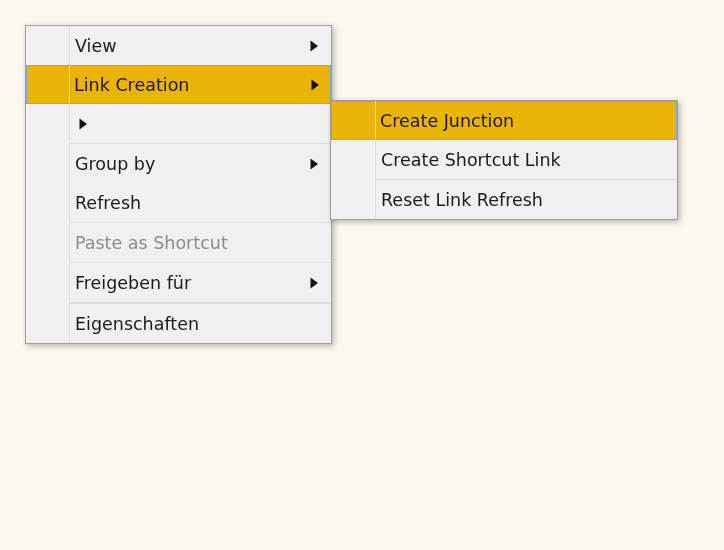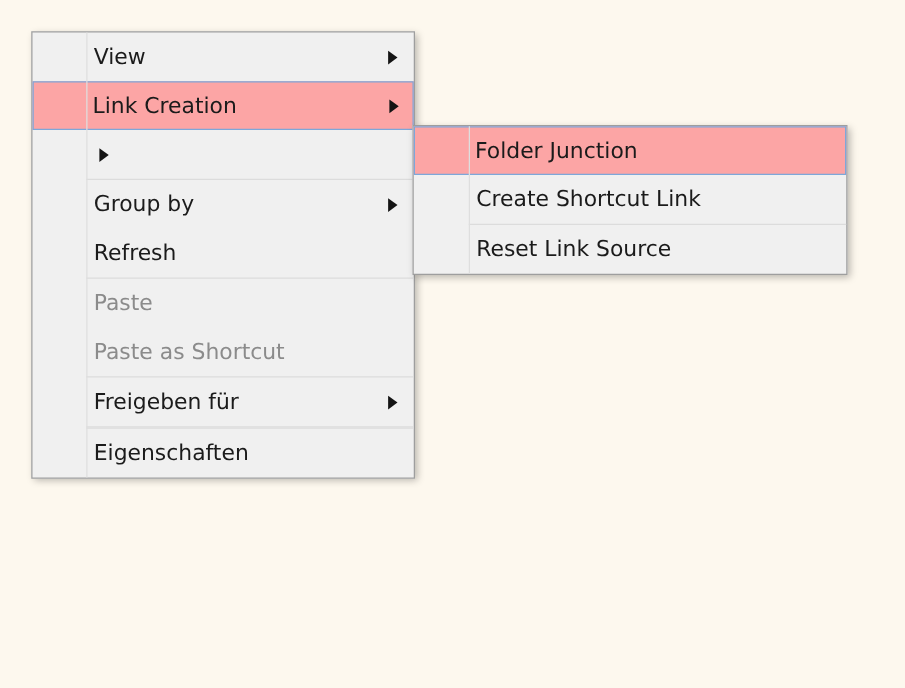--- a/index.html
+++ b/index.html
@@ -74,21 +74,21 @@
     display: flex;
     align-items: center;
     justify-content: center;
   }
   .menu-item .arrow svg { display: block; }
   .menu-item .arrow.hidden { visibility: hidden; }
 
   .menu-item.disabled .label { color: #8b8b8b; }
 
   .menu-item.highlighted {
-    background: #fca5a5;
+    background: #eab308;
     border: 1px solid #7da7d9;
   }
 
   .separator {
     height: 1px;
     background: #dcdcdc;
     margin: 0;
   }
 
   
@@ -157,28 +157,20 @@
           <div class="menu-item">
             <span class="label">Refresh</span>
             <span class="arrow hidden">
               <svg width="9" height="12" viewBox="0 0 9 12">
                 <path d="M0.5 0.5 L8 6 L0.5 11.5 Z" fill="#141414"></path>
               </svg>
             </span>
           </div>
           <div class="separator"></div>
           <div class="menu-item disabled">
-            <span class="label">Paste</span>
-            <span class="arrow hidden">
-              <svg width="9" height="12" viewBox="0 0 9 12">
-                <path d="M0.5 0.5 L8 6 L0.5 11.5 Z" fill="#141414"></path>
-              </svg>
-            </span>
-          </div>
-          <div class="menu-item disabled">
             <span class="label">Paste as Shortcut</span>
             <span class="arrow hidden">
               <svg width="9" height="12" viewBox="0 0 9 12">
                 <path d="M0.5 0.5 L8 6 L0.5 11.5 Z" fill="#141414"></path>
               </svg>
             </span>
           </div>
           <div class="separator"></div>
           <div class="menu-item">
             <span class="label">Freigeben für</span>
@@ -200,38 +192,38 @@
           </div>
         </div>
     </div>
   </div>
 
   <div id="sub-menu" class="menu">
     <div class="menu-inner">
       <div class="gutter"></div>
       <div>
           <div class="menu-item highlighted">
-            <span class="label">Folder Junction</span>
+            <span class="label">Create Junction</span>
             <span class="arrow hidden">
               <svg width="9" height="12" viewBox="0 0 9 12">
                 <path d="M0.5 0.5 L8 6 L0.5 11.5 Z" fill="#141414"></path>
               </svg>
             </span>
           </div>
           <div class="menu-item">
             <span class="label">Create Shortcut Link</span>
             <span class="arrow hidden">
               <svg width="9" height="12" viewBox="0 0 9 12">
                 <path d="M0.5 0.5 L8 6 L0.5 11.5 Z" fill="#141414"></path>
               </svg>
             </span>
           </div>
           <div class="separator"></div>
           <div class="menu-item">
-            <span class="label">Reset Link Source</span>
+            <span class="label">Reset Link Refresh</span>
             <span class="arrow hidden">
               <svg width="9" height="12" viewBox="0 0 9 12">
                 <path d="M0.5 0.5 L8 6 L0.5 11.5 Z" fill="#141414"></path>
               </svg>
             </span>
           </div>
         </div>
     </div>
   </div>
 

